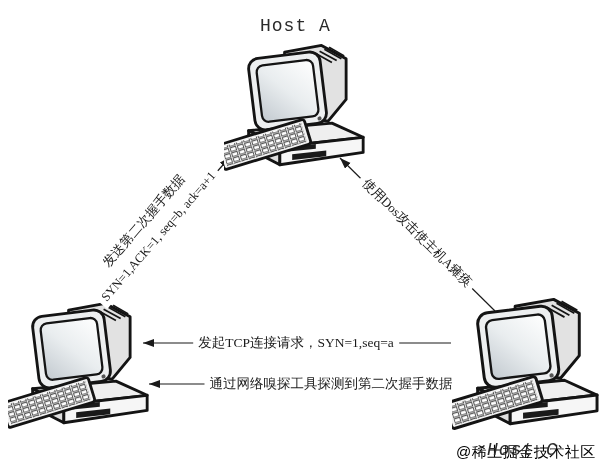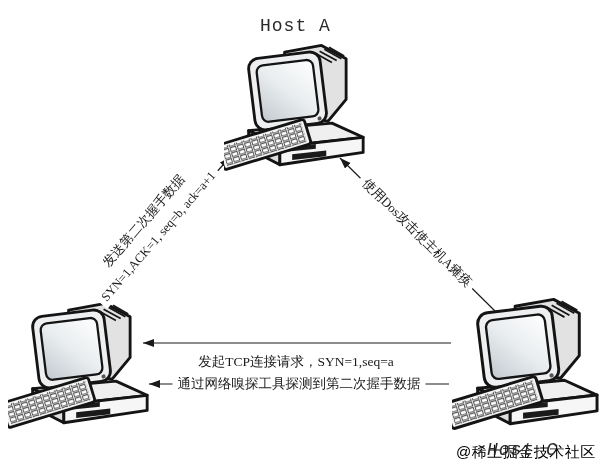--- a/index.html
+++ b/index.html
@@ -30,21 +30,21 @@
     position: absolute;
     white-space: nowrap;
     font-size: 13.5px;
     line-height: 1.25;
     transform: translate(-50%, -50%);
     z-index: 2;
   }
   .on-line { background: #fff; padding: 0 5px; }
   .rot-left  { transform: translate(-50%, -50%) rotate(-49deg); font-size: 12.5px; }
   .rot-right { transform: translate(-50%, -50%) rotate(44.6deg); font-size: 13px; }
-  .two-line { text-align: center; }
+  .two-line { text-align: center; margin-left: 32px; }
   .watermark {
     position: absolute;
     left: 456px;
     top: 443px;
     font-size: 15px;
     letter-spacing: 0.5px;
     color: #000000;
     z-index: 1;
     font-family: Liberation Sans, sans-serif;
     white-space: nowrap;
@@ -121,21 +121,21 @@
     </svg>
 
   <div class="host-label" style="left:260px; top:16px;">Host A</div>
   <div class="host-label" style="left:487px; top:440px;font-style:italic;">Host C</div>
 
   <div class="msg-label rot-left" style="left:144px; top:221px; font-size:13px;">发送第二次握手数据</div>
   <div class="msg-label rot-left on-line" style="left:159px; top:237px;">SYN=1,ACK=1, seq=b, ack=a+1</div>
 
   <div class="msg-label rot-right on-line" style="left:417px; top:233px;">使用Dos攻击使主机A瘫痪</div>
 
-  <div class="msg-label on-line" style="left:296px; top:343px;margin-top:19px;">发起TCP连接请求，SYN=1,seq=a</div>
+  <div class="msg-label on-line" style="left:296px; top:343px;">发起TCP连接请求，SYN=1,seq=a</div>
 
   <div class="msg-label on-line two-line" style="left:299px; top:384px;">
     <div>通过网络嗅探工具探测到第二次握手数据</div>
   </div>
 
   <div class="watermark">@稀土掘金技术社区</div>
 
 </div>
 
 </body></html>

